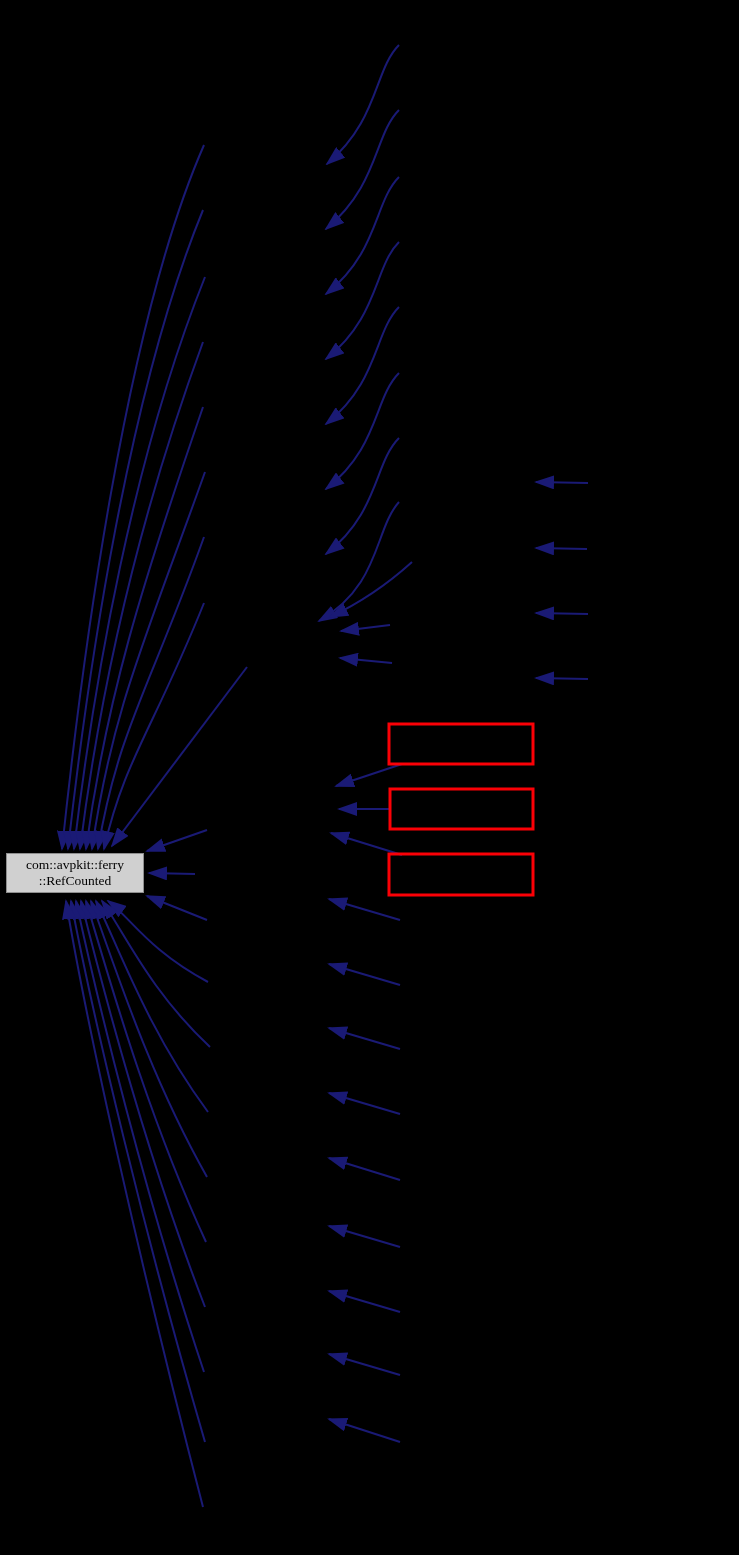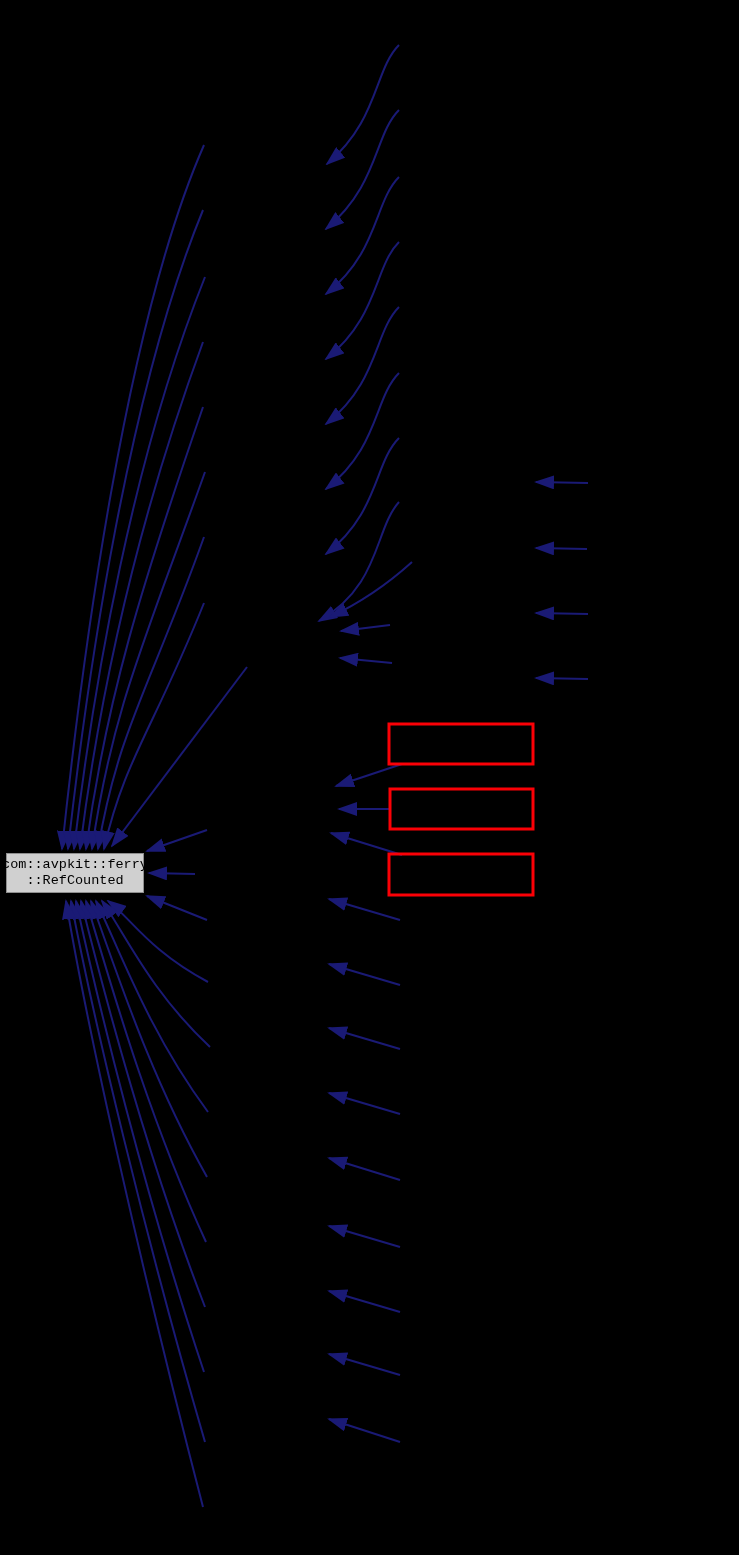--- a/index.html
+++ b/index.html
@@ -1,21 +1,21 @@
 <!DOCTYPE html>
 <html><head>
 <meta charset="utf-8">
 <style>
   html,body{margin:0;padding:0;background:#000;}
   .stage{
     position:relative;
     width:739px;height:1555px;
     background:#000;
     overflow:hidden;
-    font-family:Liberation Mono, monospace;
+    font-family:Liberation Serif, serif;
   }
   .stage svg{position:absolute;left:0;top:0;width:739px;height:1555px;display:block;}
   .class-node{
     position:absolute;
     display:flex;flex-direction:column;align-items:center;justify-content:center;
     text-align:center;
     font-size:13.5px;line-height:16px;
     box-sizing:border-box;
   }
 </style>

